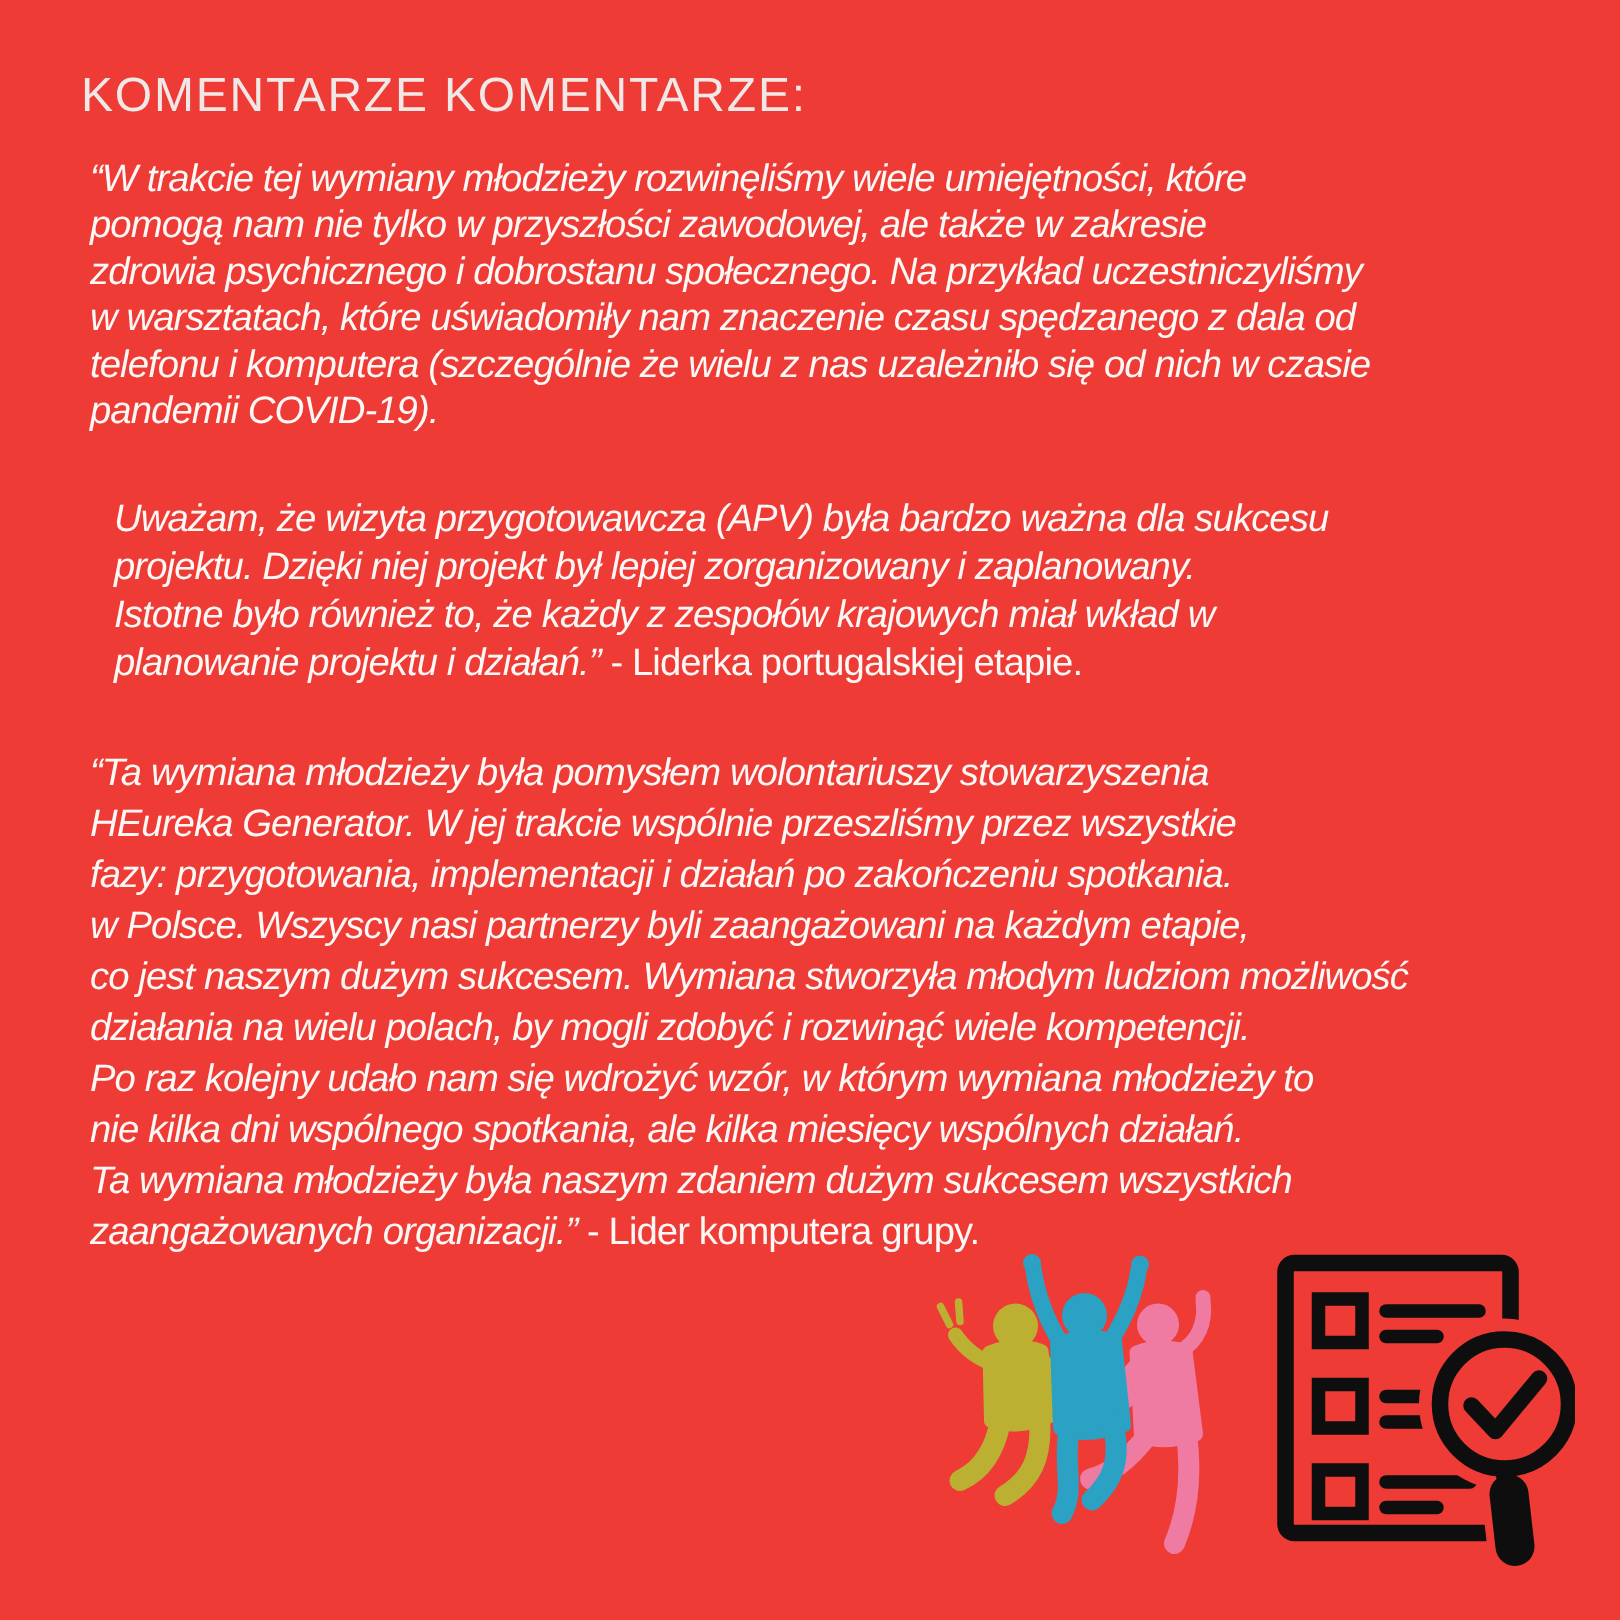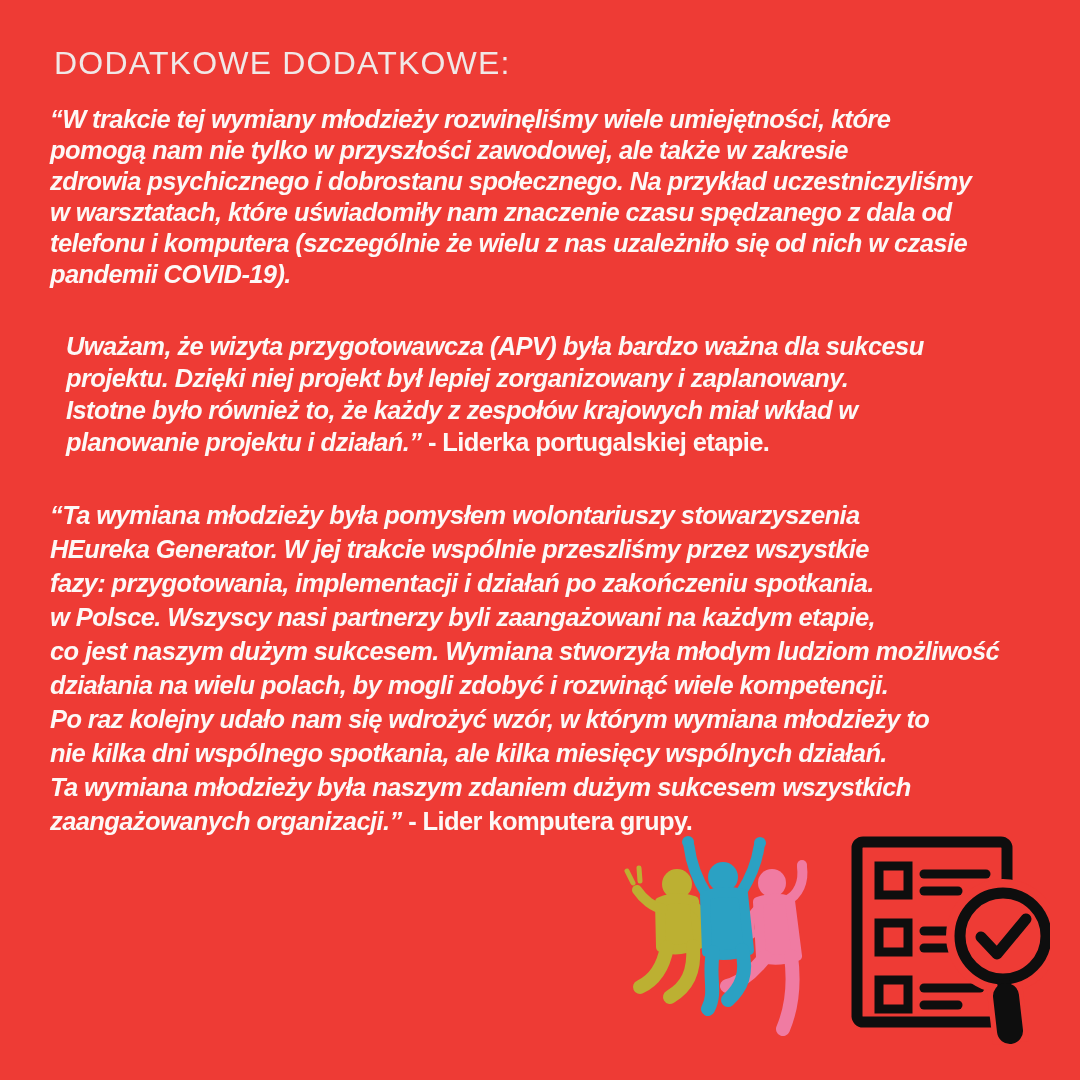--- a/index.html
+++ b/index.html
@@ -7,37 +7,37 @@
     width:1080px;height:1080px;position:relative;overflow:hidden;
     background:var(--bg,#ee3b35);
     font-family:"Liberation Sans",sans-serif;
   }
   .title{
     position:absolute;left:54px;top:24px;
     font-size:32px;font-weight:400;letter-spacing:1.2px;
     color:var(--title,#f0e8e7);
   }
   .quote{
-    position:absolute;left:50px;width:1000px;margin:0;
+    position:absolute;left:60px;width:1000px;margin:0;
     white-space:pre-line;
-    font-weight:bold;font-style:italic;
+    font-weight:normal;font-style:italic;
     font-size:25.5px;letter-spacing:-0.6px;
     color:var(--text,#fdf8f6);
   }
   .q1{top:104px;line-height:31px;}
   .q2{top:330px;line-height:32px;margin-left:16px;}
   .q3{top:498px;line-height:34px;}
   .attr{font-style:normal;}
   .people{position:absolute;left:600px;top:822px;width:225px;height:245px;}
   .checkdoc{position:absolute;left:845px;top:833px;width:205px;height:235px;}
 </style>
 </head>
 <body>
 
-<h1 class="title">DODATKOWE DODATKOWE:</h1>
+<h1 class="title">KOMENTARZE KOMENTARZE:</h1>
 
 <p class="quote q1"><span>“W trakcie tej wymiany młodzieży rozwinęliśmy wiele umiejętności, które
 pomogą nam nie tylko w przyszłości zawodowej, ale także w zakresie
 zdrowia psychicznego i dobrostanu społecznego. Na przykład uczestniczyliśmy
 w warsztatach, które uświadomiły nam znaczenie czasu spędzanego z dala od
 telefonu i komputera (szczególnie że wielu z nas uzależniło się od nich w czasie
 pandemii COVID-19).</span><span class="attr"></span></p>
 
 <p class="quote q2"><span>Uważam, że wizyta przygotowawcza (APV) była bardzo ważna dla sukcesu
 projektu. Dzięki niej projekt był lepiej zorganizowany i zaplanowany.

